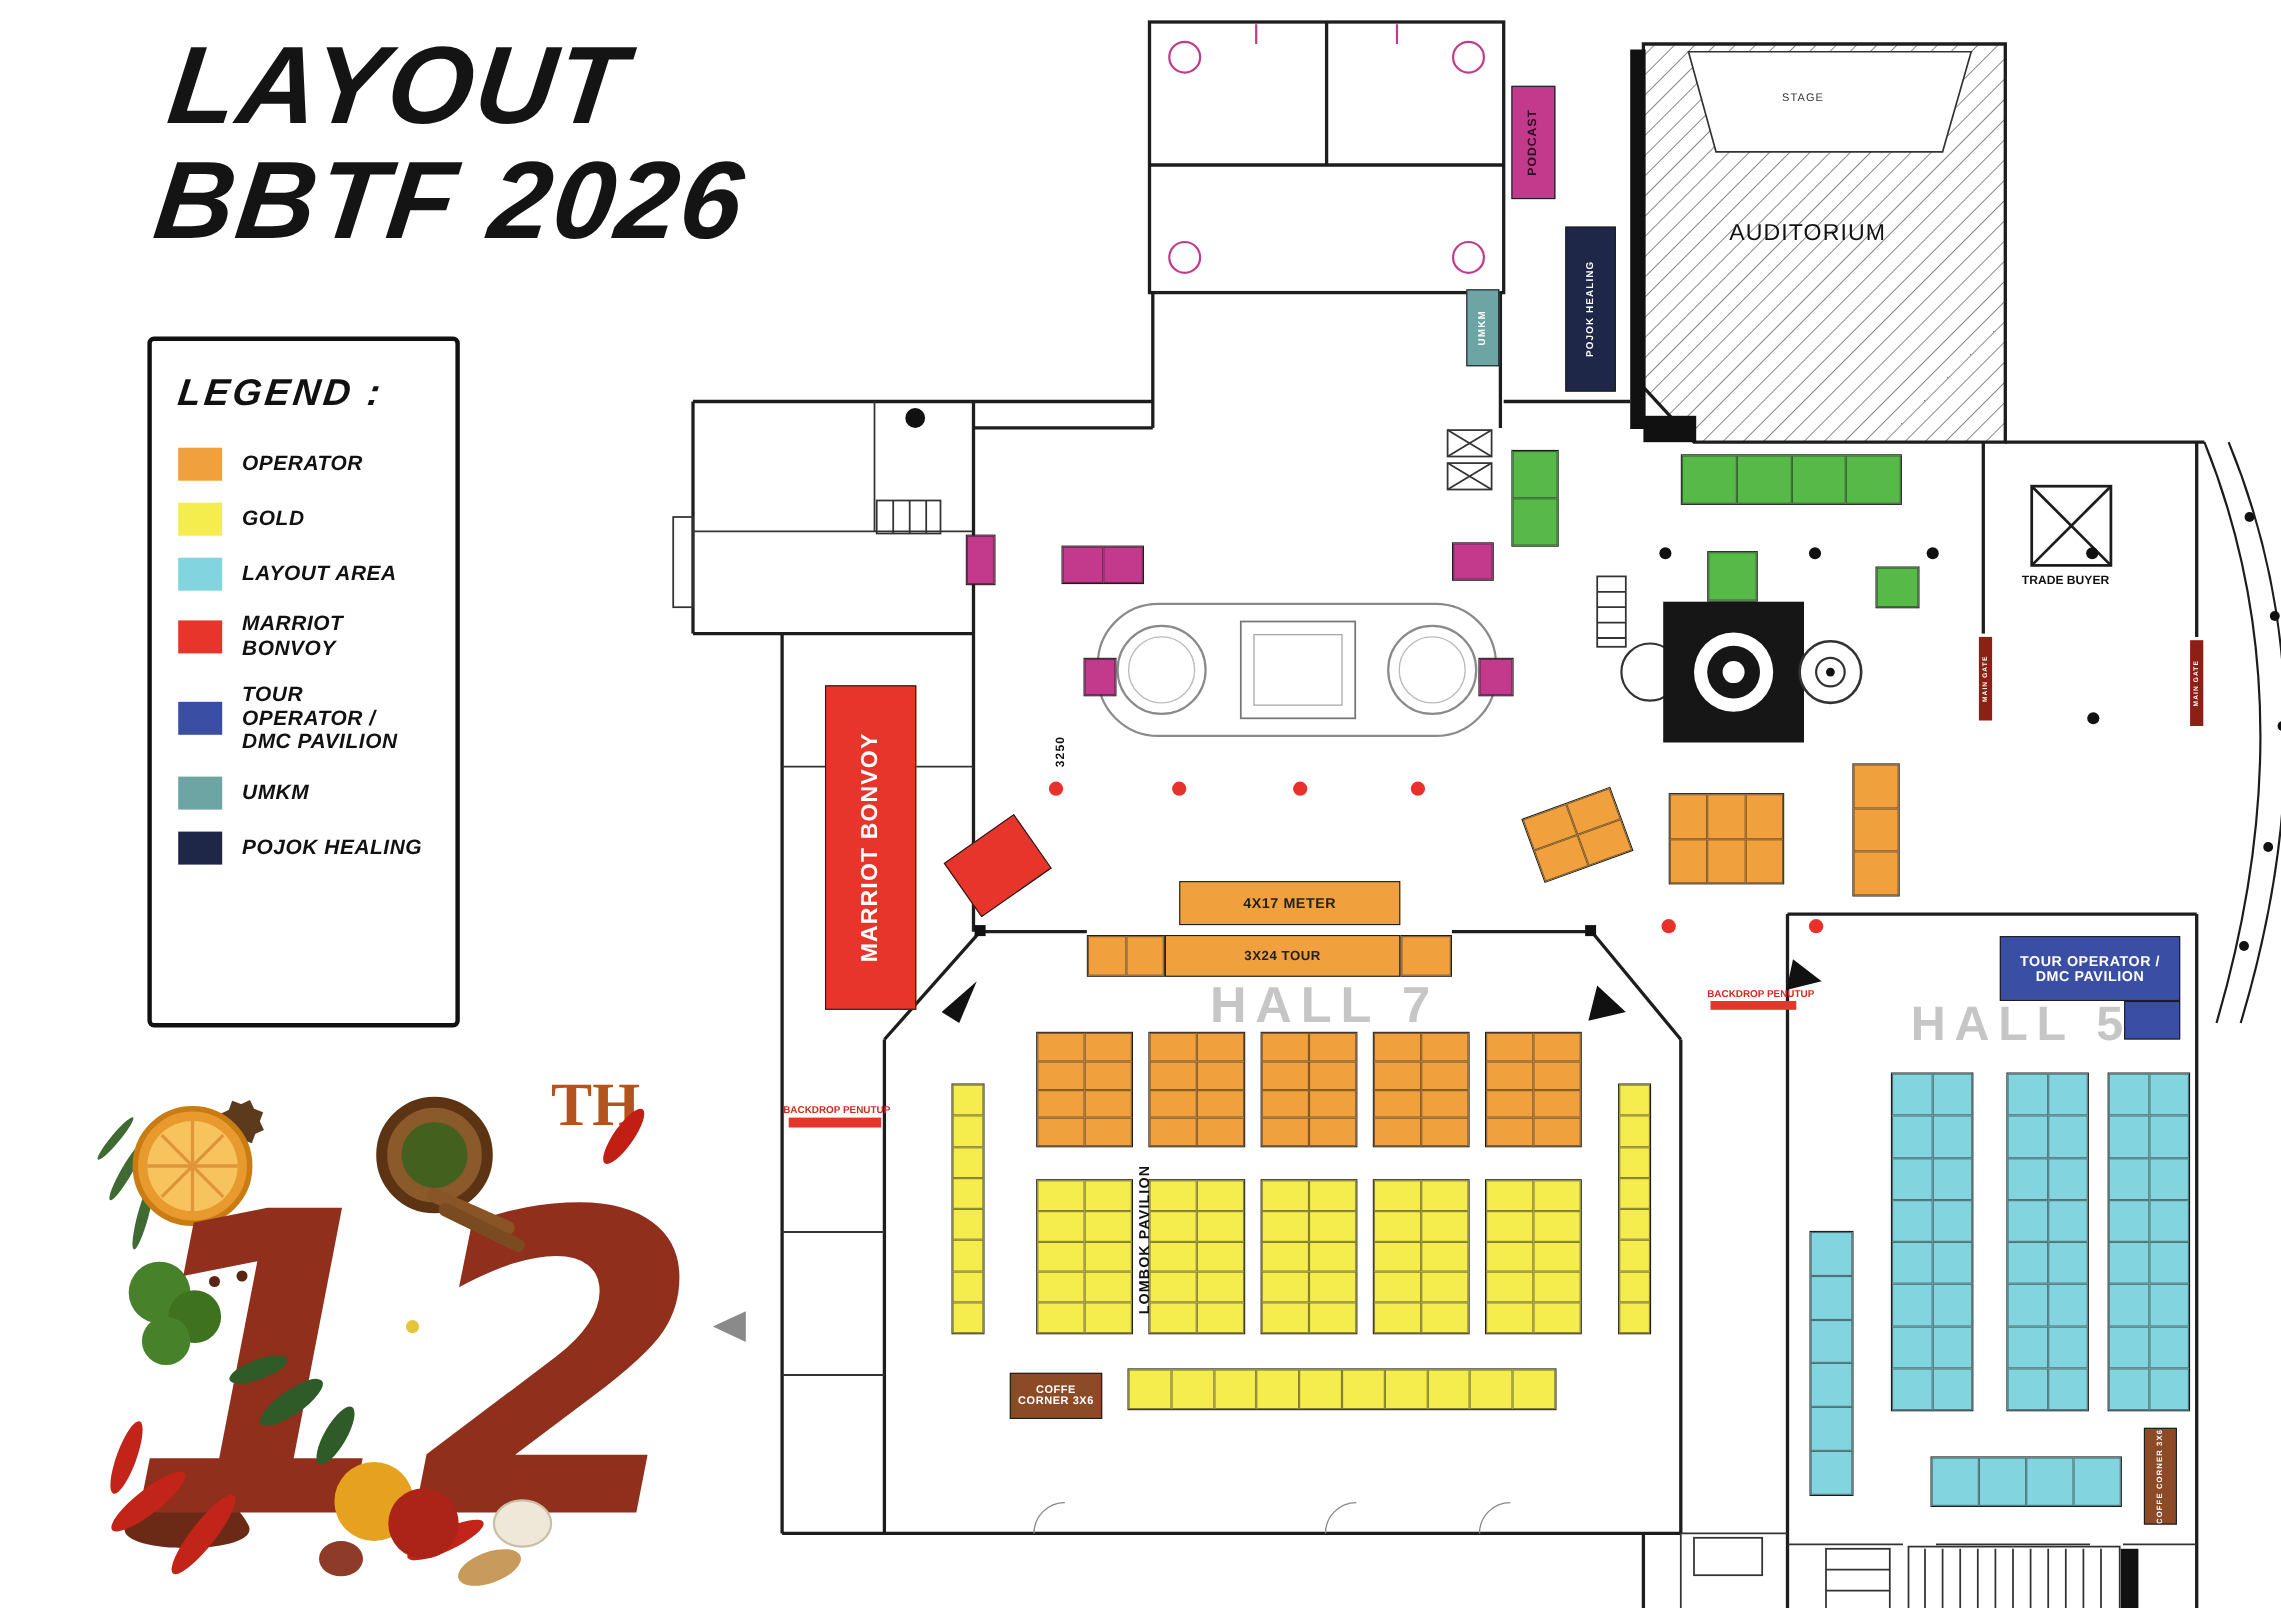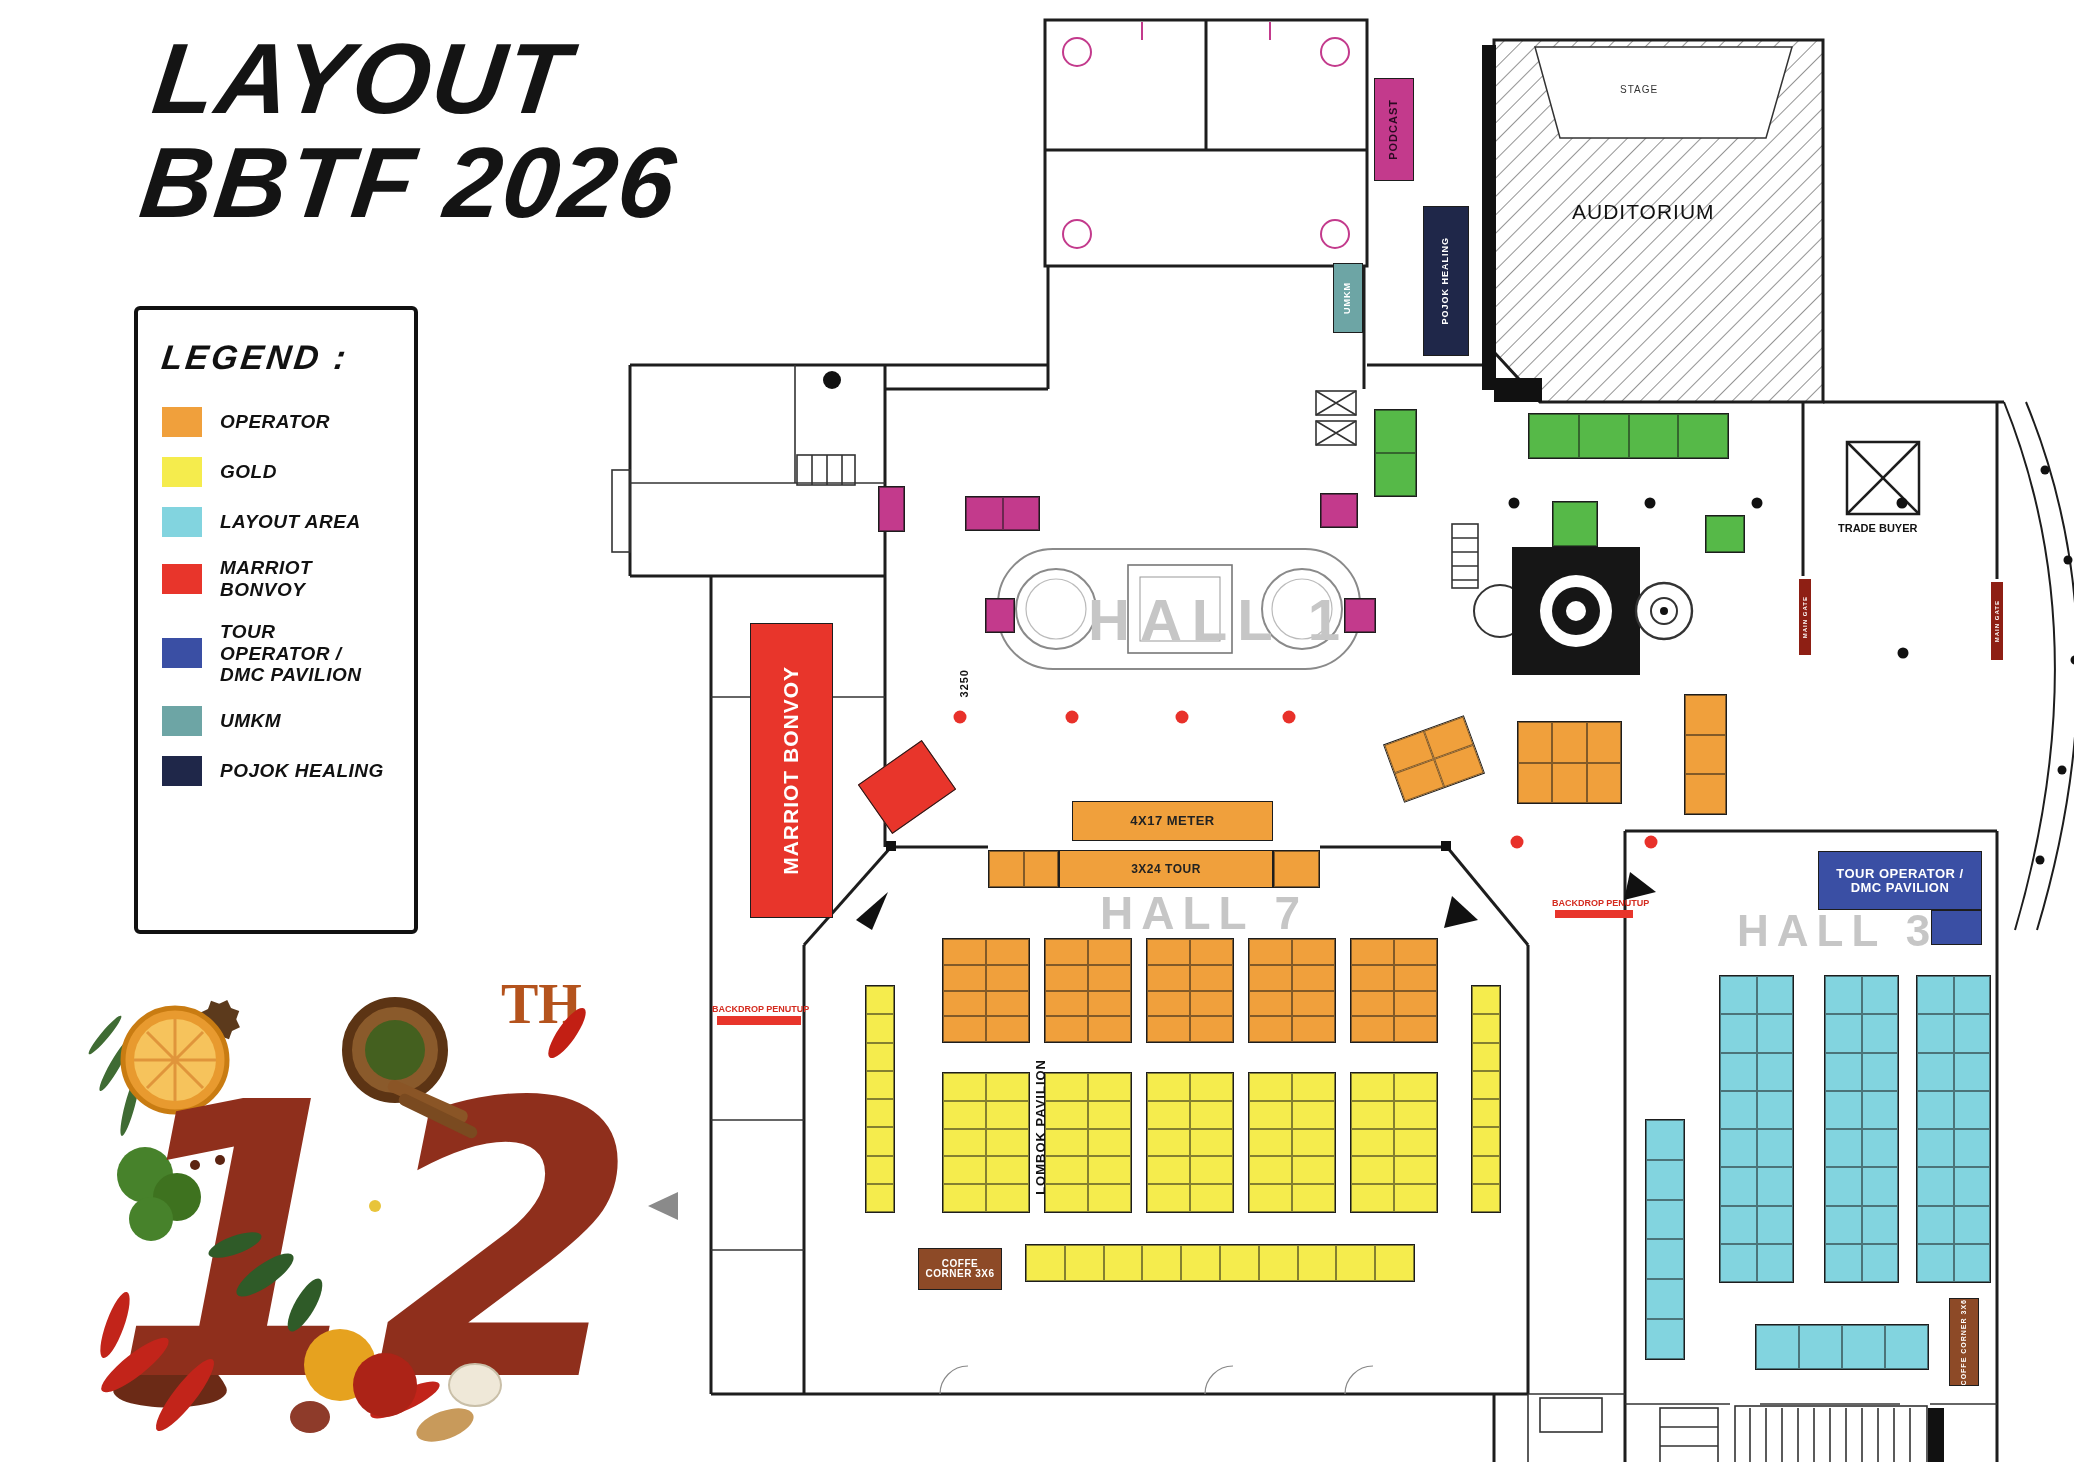--- a/index.html
+++ b/index.html
@@ -569,23 +569,22 @@
         <span style="color: rgb(255, 255, 255); font-size: 6px;">MAIN GATE</span>
       </div>
       <div class="plan-box" style="left: 717px; top: 1016px; width: 84px; height: 9px; background: rgb(232, 53, 43);"></div>
       <div class="plan-box" style="left: 1555px; top: 910px; width: 78px; height: 8px; background: rgb(232, 53, 43);"></div>
       <div class="plan-box vertical" style="left: 1028px; top: 1058px; width: 26px; height: 138px; background: transparent;">
         <span style="color: rgb(17, 17, 17); font-size: 13px;">LOMBOK PAVILION</span>
       </div>
       <div class="plan-box vertical" style="left: 956px; top: 652px; width: 18px; height: 62px; background: transparent;">
         <span style="color: rgb(17, 17, 17); font-size: 11px;">3250</span>
       </div>
-      <div class="plan-label" style="left: 1088px; top: 586px; font-size: 58px; color: rgb(198, 198, 198); font-weight: 800; letter-spacing: 10px;">HALL 1</div>
       <div class="plan-label" style="left: 1100px; top: 886px; font-size: 46px; color: rgb(198, 198, 198); font-weight: 800; letter-spacing: 8px;">HALL 7</div>
-      <div class="plan-label" style="left: 1737px; top: 906px; font-size: 44px; color: rgb(198, 198, 198); font-weight: 800; letter-spacing: 8px;">HALL 3</div>
+      <div class="plan-label" style="left: 1737px; top: 906px; font-size: 44px; color: rgb(198, 198, 198); font-weight: 800; letter-spacing: 8px;">HALL 5</div>
       <div class="plan-label" style="left: 1572px; top: 200px; font-size: 21px; color: rgb(17, 17, 17); font-weight: 400; letter-spacing: 1px;">AUDITORIUM</div>
       <div class="plan-label" style="left: 1620px; top: 84px; font-size: 10px; color: rgb(51, 51, 51); font-weight: 400; letter-spacing: 1px;">STAGE</div>
       <div class="plan-label" style="left: 1838px; top: 522px; font-size: 11px; color: rgb(17, 17, 17); font-weight: 700;">TRADE BUYER</div>
       <div class="plan-label" style="left: 712px; top: 1004px; font-size: 9px; color: rgb(212, 43, 31); font-weight: 700;">BACKDROP PENUTUP</div>
       <div class="plan-label" style="left: 1552px; top: 898px; font-size: 9px; color: rgb(212, 43, 31); font-weight: 700;">BACKDROP PENUTUP</div>
     </div>
 
 </div>
 
 </body></html>

